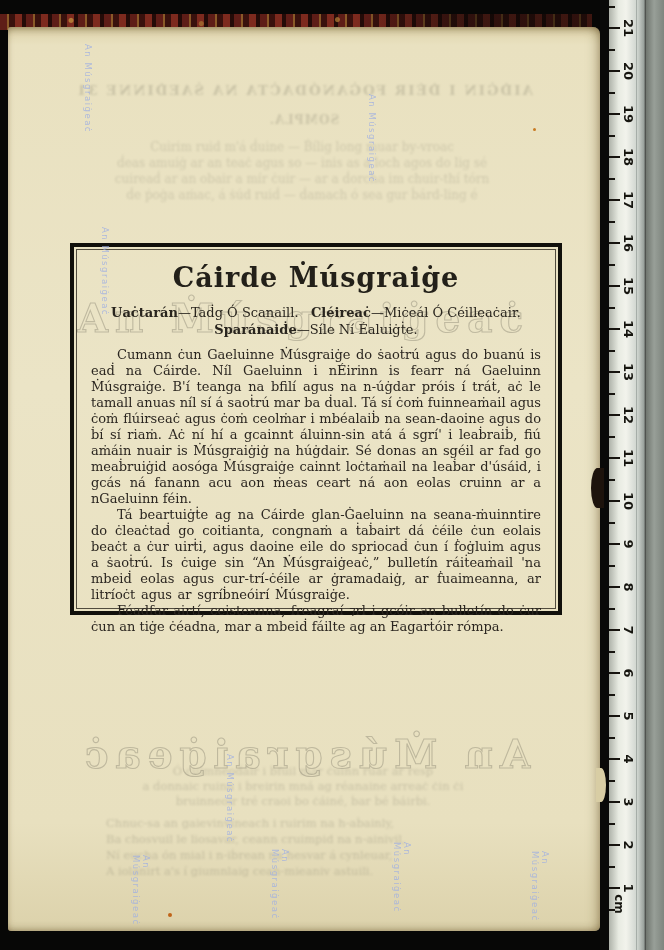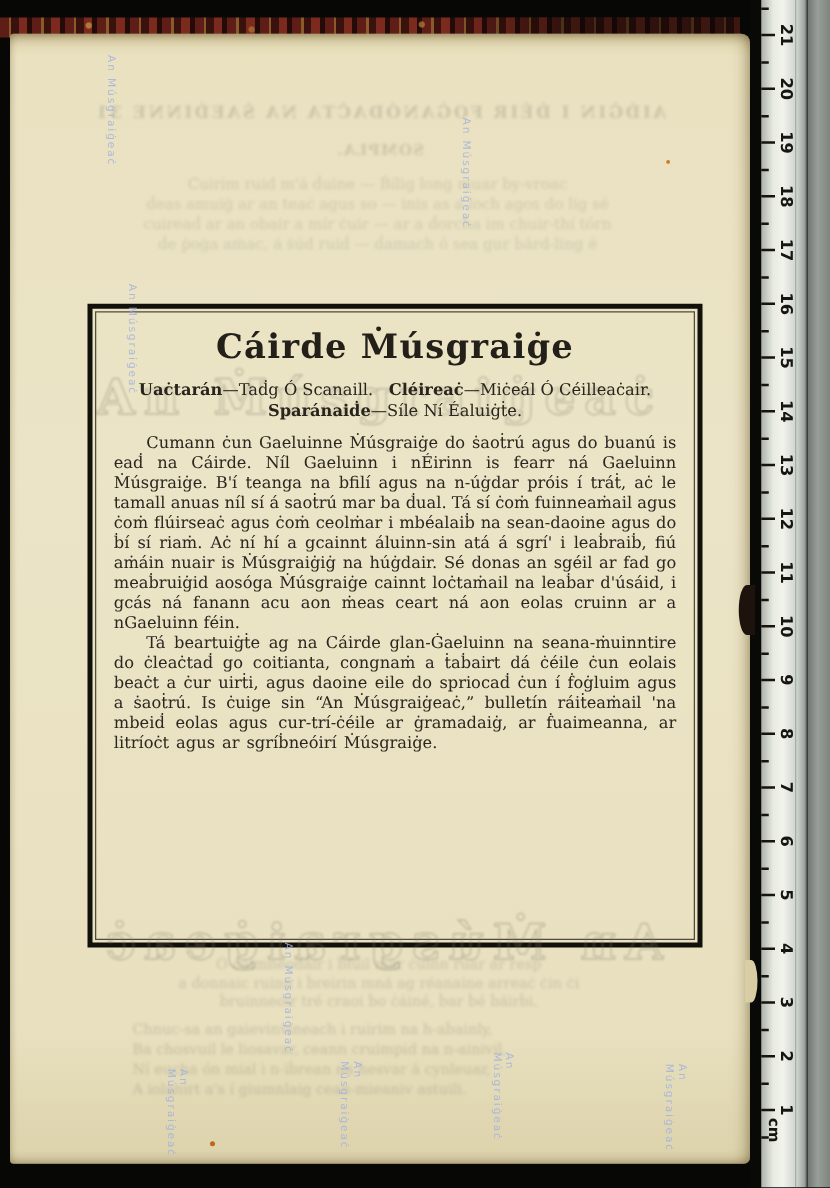--- a/index.html
+++ b/index.html
@@ -49,21 +49,21 @@
   .ghost-bottom-title{top:704px;z-index:5;}
   .ghost-bottomblock{top:737px;left:30px;width:530px;font-size:11.5px;line-height:15px;
     text-align:center;opacity:.36;}
   .ghost-verse{top:788px;left:60px;width:470px;font-size:11.5px;line-height:16px;
     text-align:left;opacity:.38;padding-left:38px;}
   
   .wm{position:absolute;writing-mode:vertical-rl;font-family:"DejaVu Sans",sans-serif;
     font-size:8.5px;letter-spacing:1.5px;color:#a0b0e2;opacity:.8;filter:blur(.35px);z-index:6;}
   
   .frame{
-    position:absolute;left:62px;top:216px;width:492px;height:515px;z-index:4;
+    position:absolute;left:62px;top:216px;width:492px;height:372px;z-index:4;
     border:4px solid #11100b;box-sizing:border-box;
   }
   .frame-inner{
     position:absolute;inset:2px;border:1px solid rgba(30,26,18,.75);
     padding:8px 14px 0;box-sizing:border-box;color:#2b2620;
   }
   .panel-title{
     margin-top:4px;text-align:center;font-weight:bold;font-size:27px;
     letter-spacing:1px;color:#232019;
   }
@@ -132,20 +132,21 @@
           &nbsp;
           <span class="role">Cléireaċ</span><span>—</span><span>Miċeál Ó Céilleaċair.</span>
         </div>
         <div>
           <span class="role">Sparánaiḋe</span><span>—</span><span>Síle Ní Éaluiġṫe.</span>
         </div>
       </div>
       <div class="bodytext">
         <p>Cumann ċun Gaeluinne Ṁúsgraiġe do ṡaoṫrú agus do buanú is eaḋ na Cáirde. Níl Gaeluinn i nÉirinn is fearr ná Gaeluinn Ṁúsgraiġe. B'í teanga na bfilí agus na n-úġdar próis í tráṫ, aċ le tamall anuas níl sí á saoṫrú mar ba ḋual. Tá sí ċoṁ fuinneaṁail agus ċoṁ flúirseaċ agus ċoṁ ceolṁar i mbéalaiḃ na sean-daoine agus do ḃí sí riaṁ. Aċ ní hí a gcainnt áluinn-sin atá á sgrí' i leaḃraiḃ, fiú aṁáin nuair is Ṁúsgraiġiġ na húġdair. Sé donas an sgéil ar fad go meaḃruiġid aosóga Ṁúsgraiġe cainnt loċtaṁail na leaḃar d'úsáid, i gcás ná fanann acu aon ṁeas ceart ná aon eolas cruinn ar a nGaeluinn féin.</p>
         <p class="wide">Tá beartuiġṫe ag na Cáirde glan-Ġaeluinn na seana-ṁuinntire do ċleaċtaḋ go coitianta, congnaṁ a ṫaḃairt dá ċéile ċun eolais beaċt a ċur uirṫi, agus daoine eile do spriocaḋ ċun í ḟoġluim agus a ṡaoṫrú. Is ċuige sin “An Ṁúsgraiġeaċ,” bulletín ráiṫeaṁail 'na mbeiḋ eolas agus cur-trí-ċéile ar ġramadaiġ, ar ḟuaimeanna, ar litríoċt agus ar sgríḃneóirí Ṁúsgraiġe.</p>
+        <p>Féadfar airtí, ceisteanna, freagraí ⁊rl i gcóir an bulletín do ċur ċun an tiġe ċéadna, mar a mbeiḋ fáilte ag an Eagarṫóir rómpa.</p>
       </div>
     </div>
   </div>
 
   <div class="ghost ghost-bigtitle ghost-bottom-title mirror">An Ṁúsgraiġeaċ</div>
   <div class="ghost ghost-bottomblock" id="ghost-bottom-lines">
       <div>Ó cuimneoḋáir i ḃfuil mar ċuinn ruar ar resp</div>
       <div>a ḋonnaic ruinn i ḃreirin mná ag réanaine arreaċ ċin ċi</div>
       <div>ḃruinneoir tré craoi ḃo ċáiné, ḃar ḃé ḃáirḃi.</div>
     </div>

